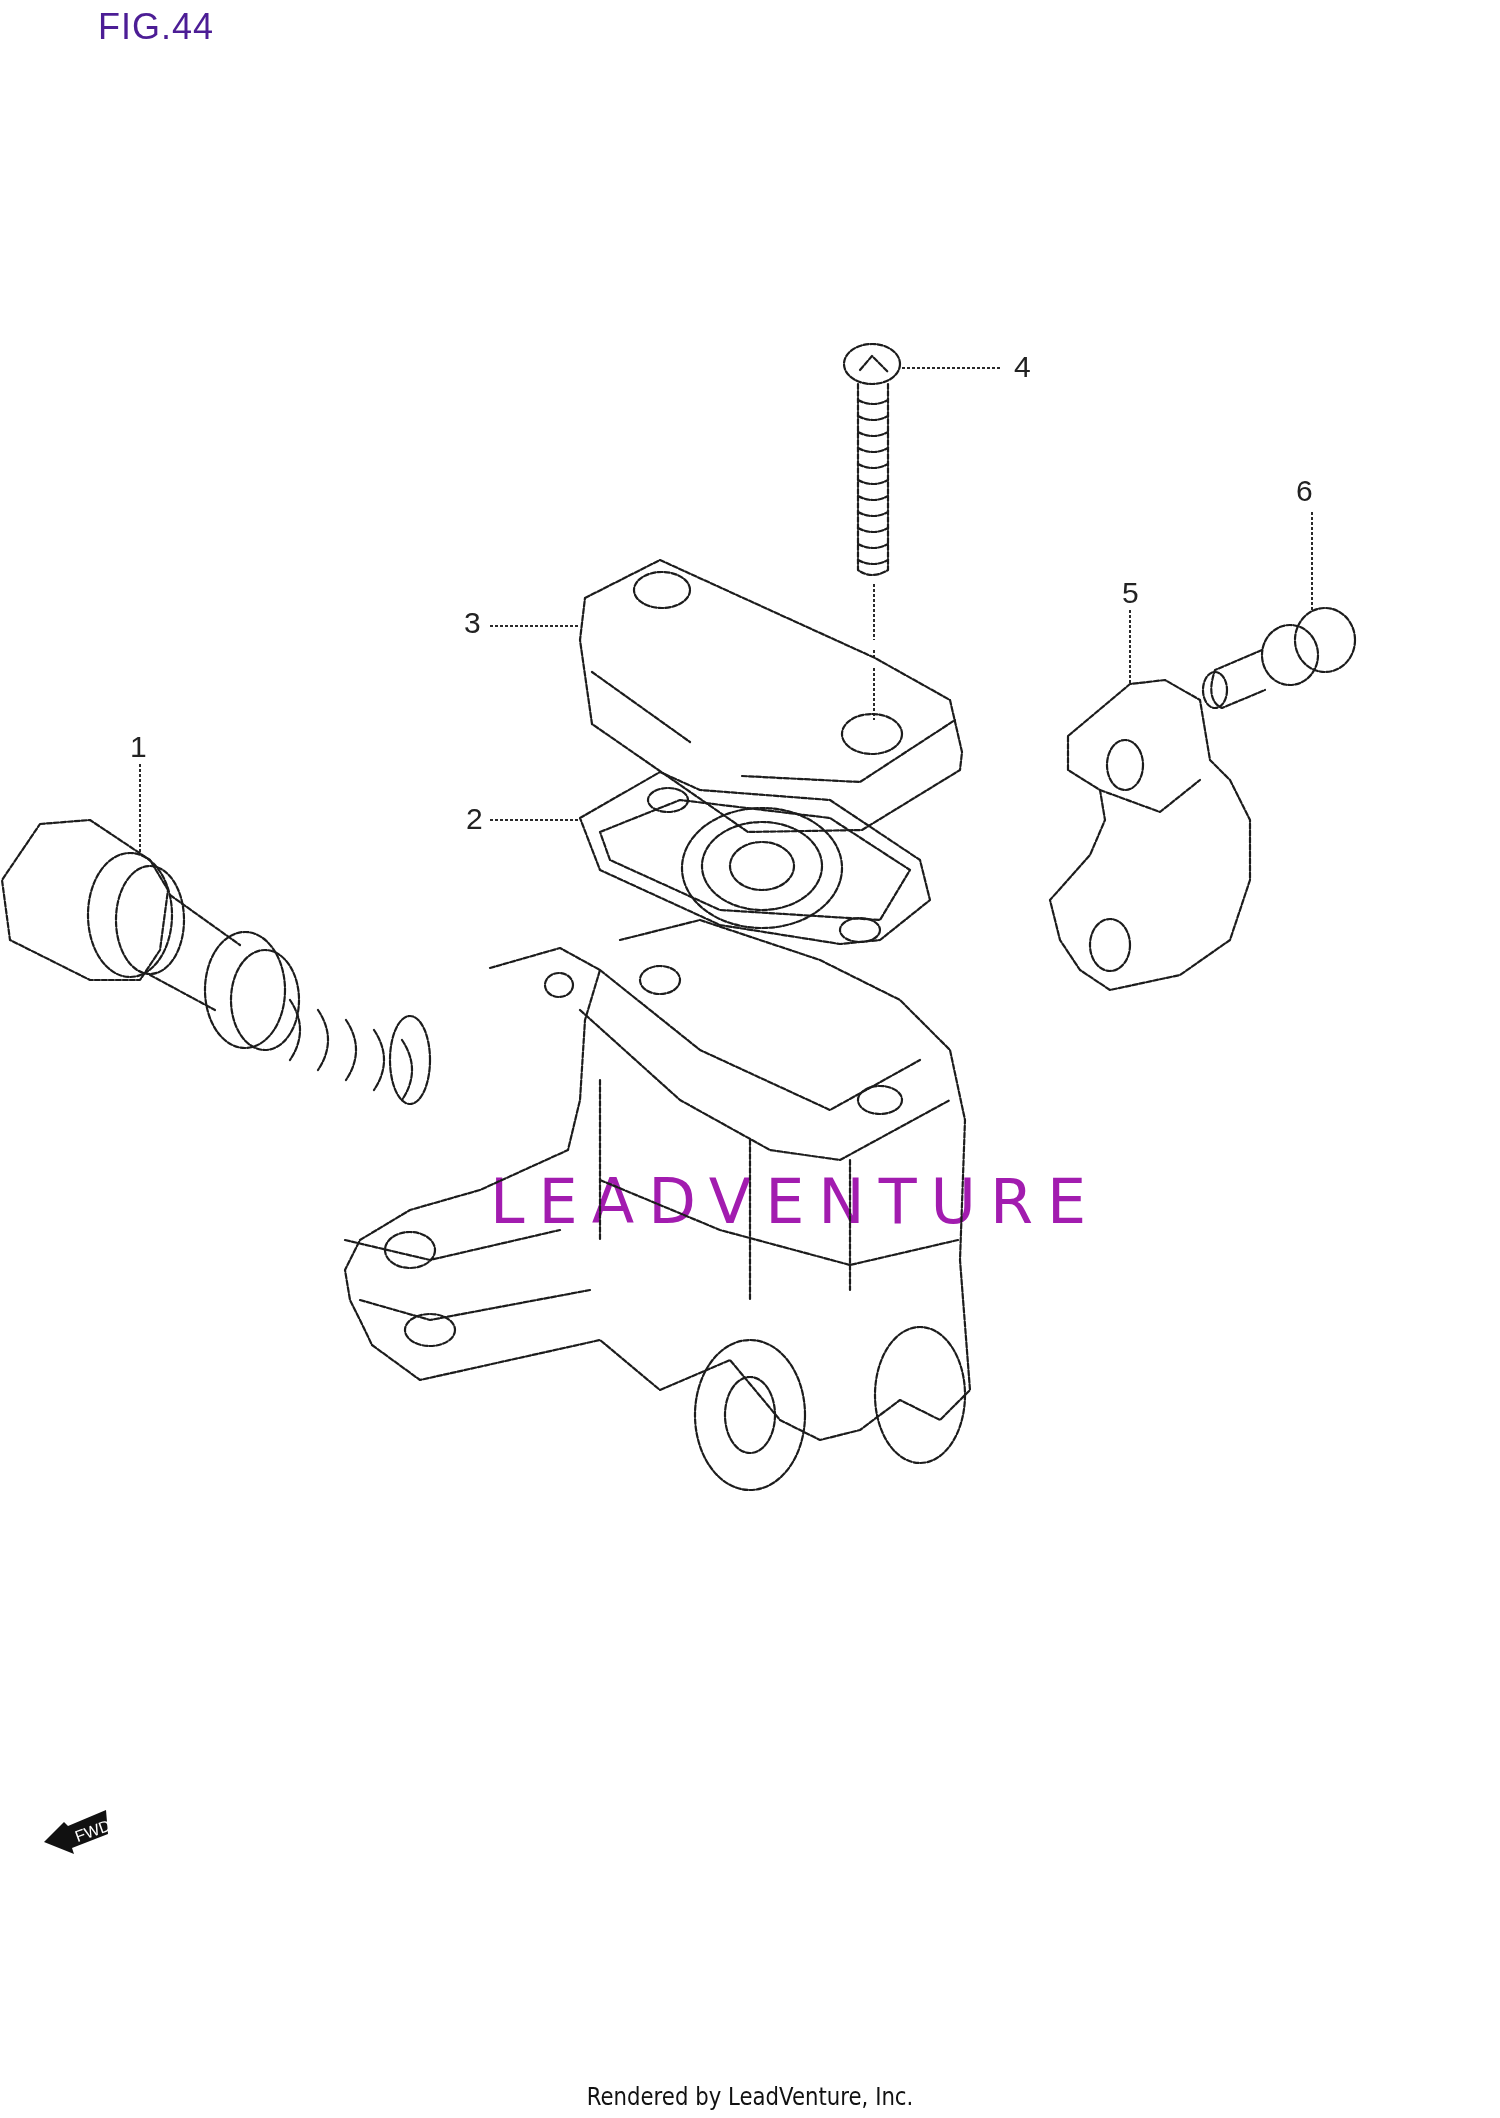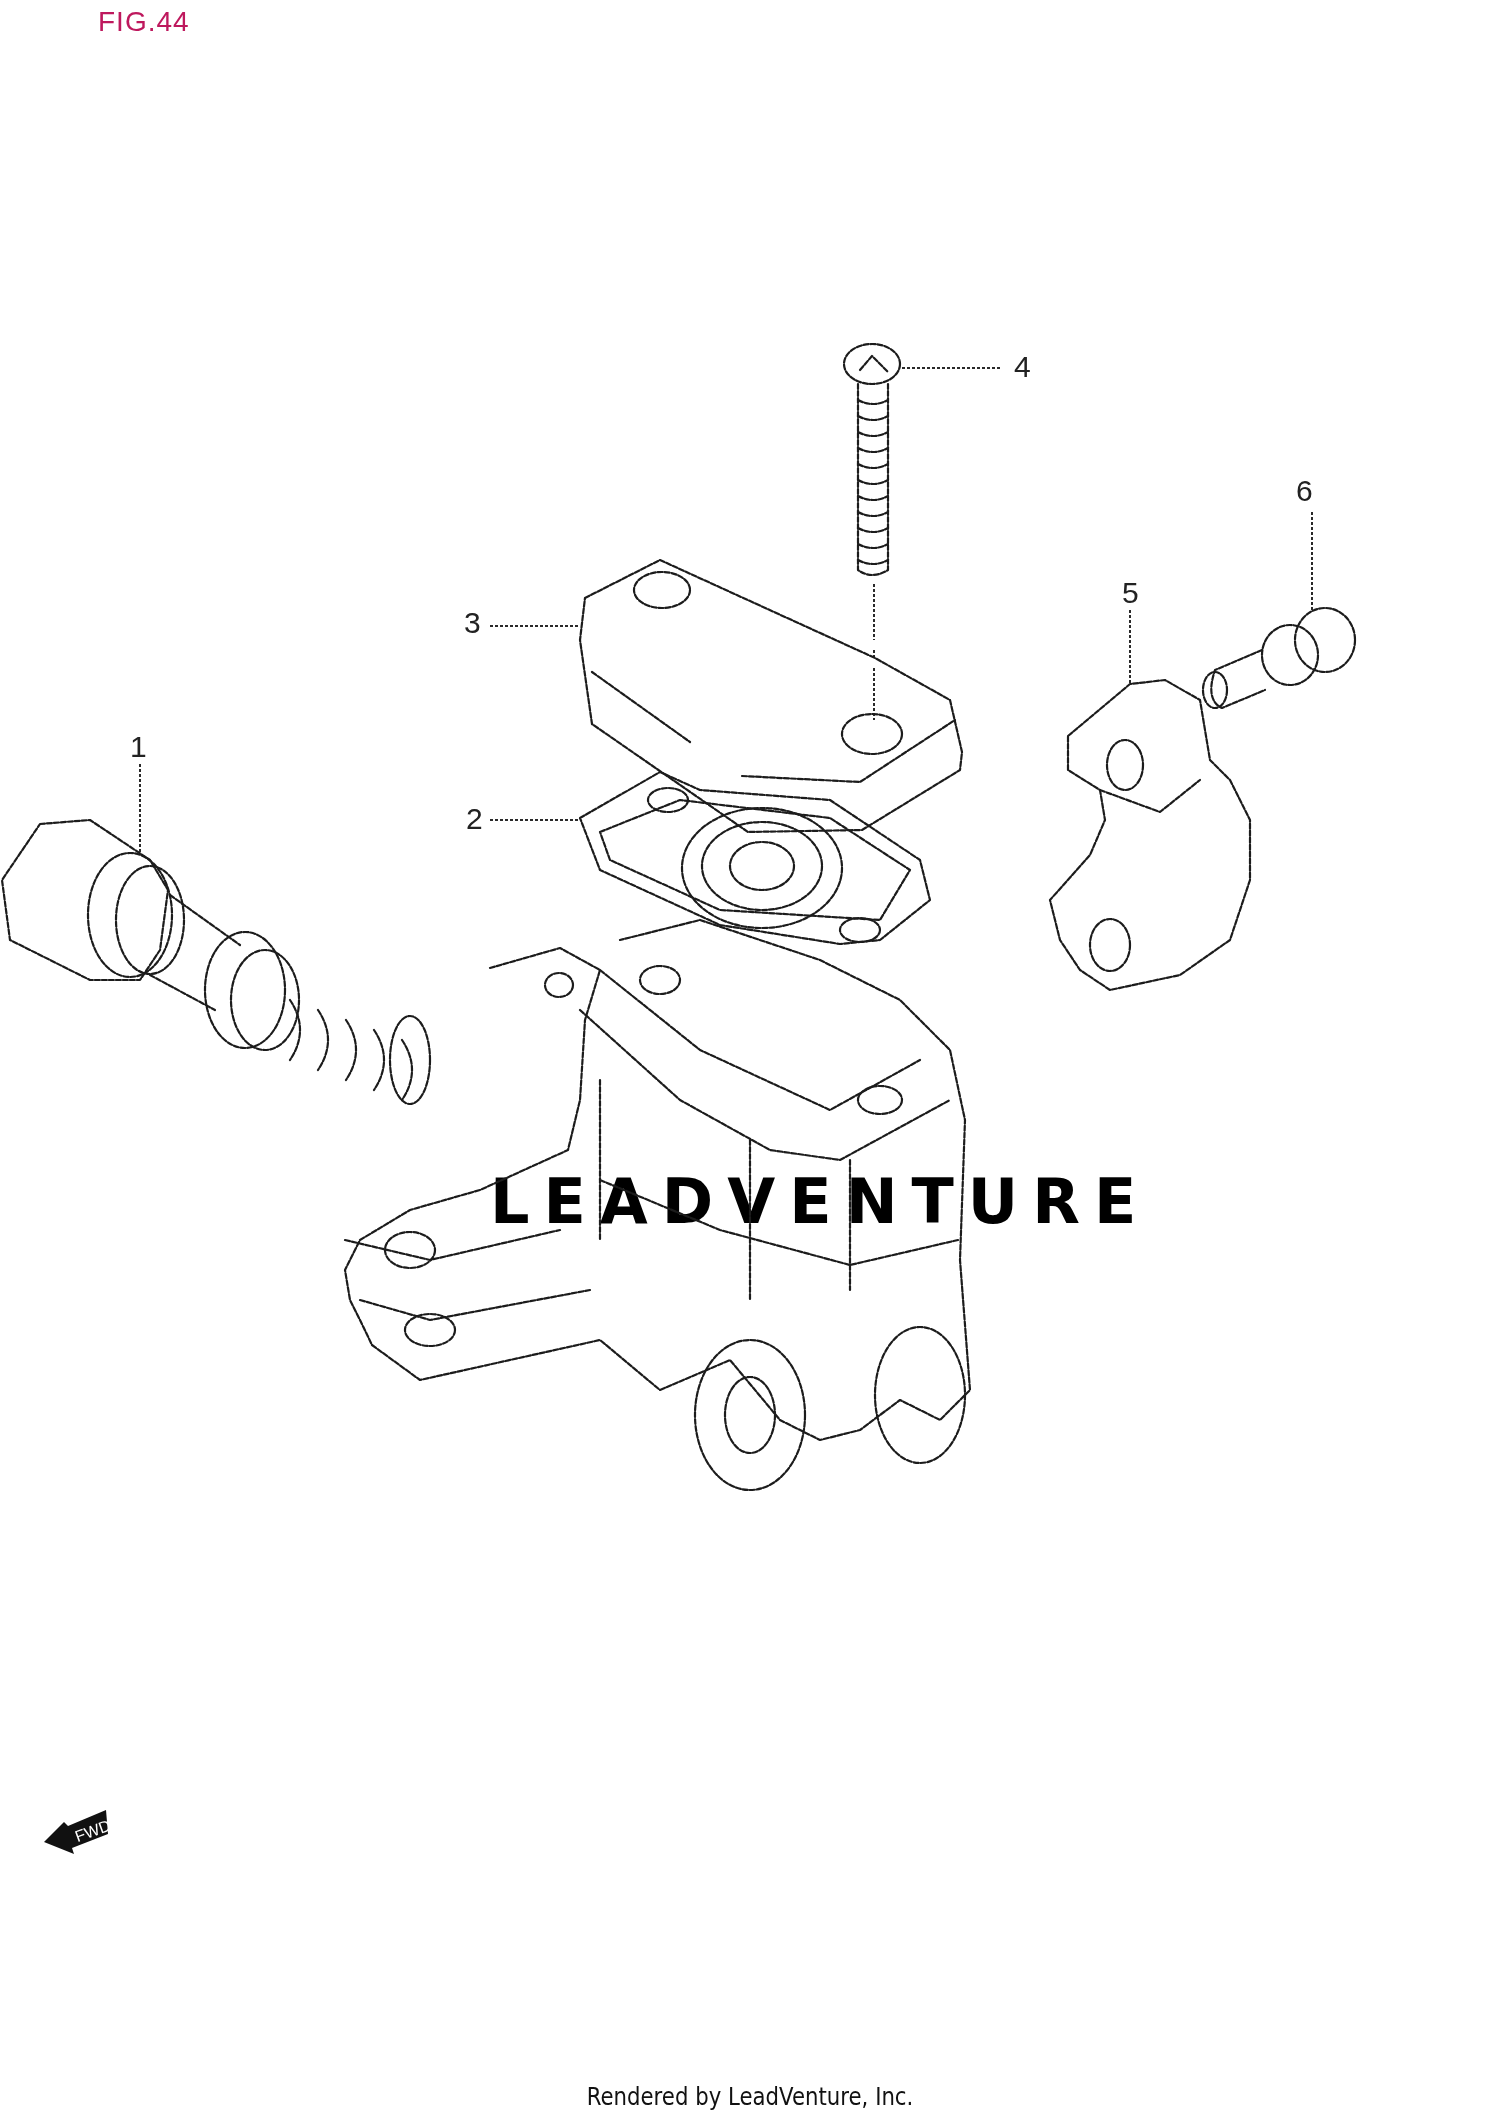--- a/index.html
+++ b/index.html
@@ -1,19 +1,19 @@
 <!DOCTYPE html>
 <html><head>
 <meta charset="utf-8">
 <style>
   html, body { margin:0; padding:0; background:#ffffff; }
   body { width:1500px; height:2118px; position:relative; overflow:hidden; font-family:"Liberation Sans", sans-serif; }
-  .fig-title { position:absolute; left:98px; top:6px; font-size:28px; color:#be185d; letter-spacing:1px; font-family:"Liberation Sans", sans-serif; }
+  .fig-title { position:absolute; left:98px; top:6px; font-size:36px; color:#4c1d95; letter-spacing:1px; font-family:"Liberation Sans", sans-serif; }
   .footer { position:absolute; left:0; width:1500px; top:2082px; text-align:center; font-size:25px; color:#111; font-family:"DejaVu Sans", sans-serif; transform:scaleX(0.85); transform-origin:center; }
-  .watermark { position:absolute; left:490px; top:1165px; font-size:62px; letter-spacing:14px; color:#000000; font-weight:bold; font-family:"DejaVu Sans", sans-serif; }
+  .watermark { position:absolute; left:490px; top:1165px; font-size:62px; letter-spacing:14px; color:#a21caf; font-weight:normal; font-family:"DejaVu Sans", sans-serif; }
   .callout { position:absolute; font-size:30px; color:#222; font-family:"Liberation Sans", sans-serif; }
   svg.diagram { position:absolute; left:0; top:0; }
   .ln { fill:none; stroke:#1c1c1c; stroke-width:2.2; stroke-dasharray:5 2; stroke-linecap:round; stroke-linejoin:round; }
   .lead { fill:none; stroke:#2a2a2a; stroke-width:2; stroke-dasharray:3 2; }
   .fwd { position:absolute; left:38px; top:1800px; }
 </style>
 </head>
 <body>
 
 <div class="fig-title">FIG.44</div>

